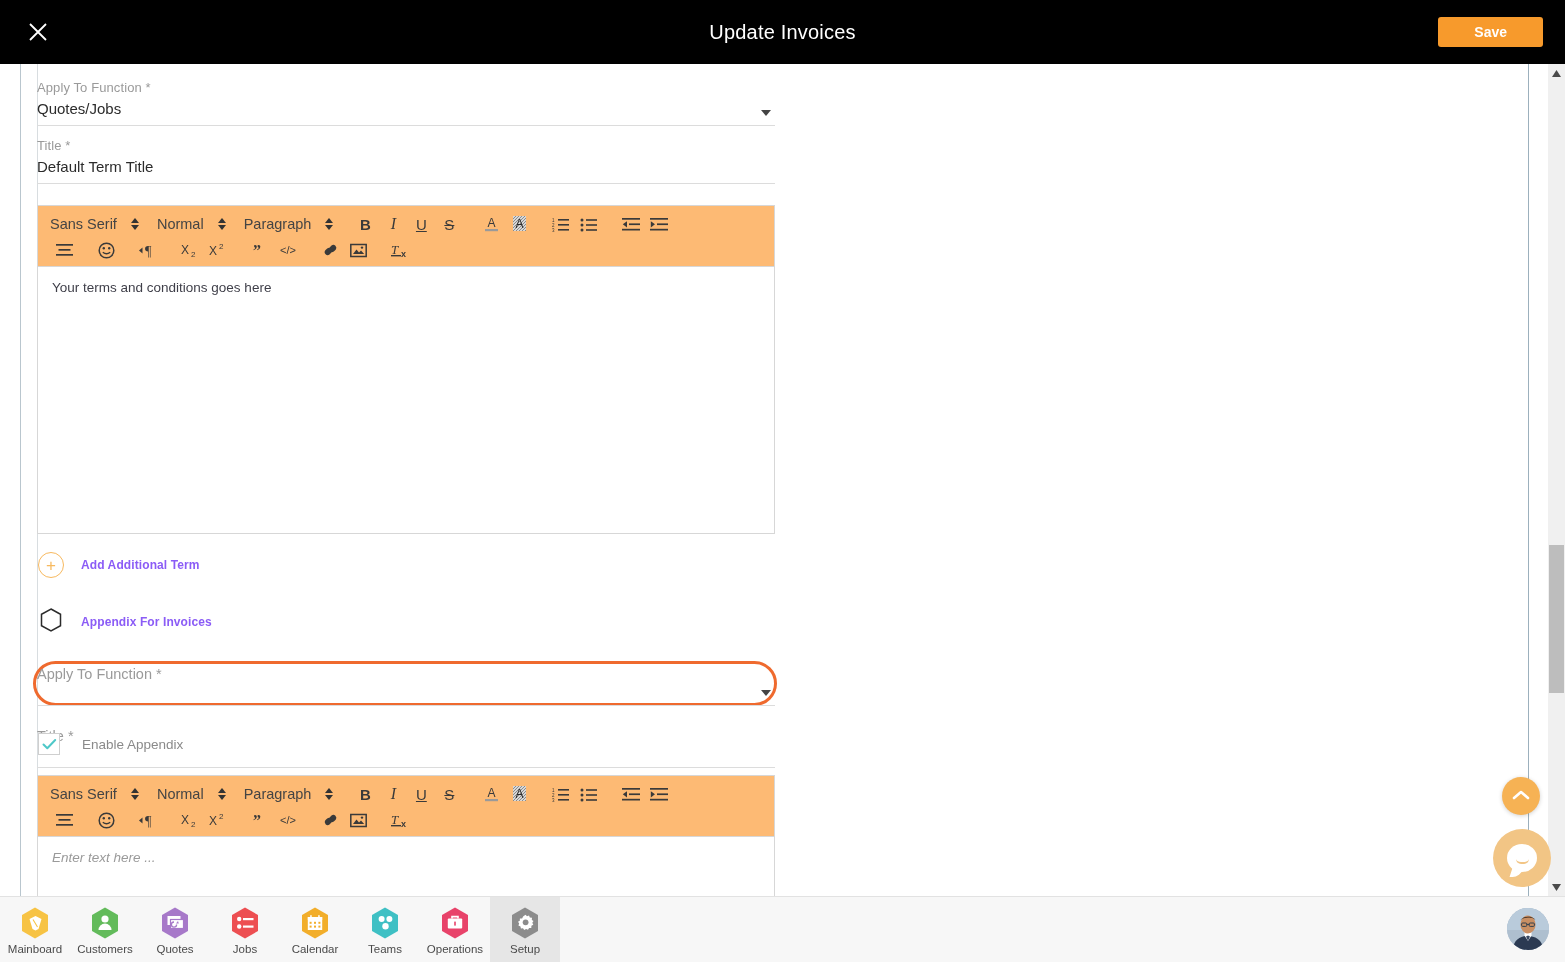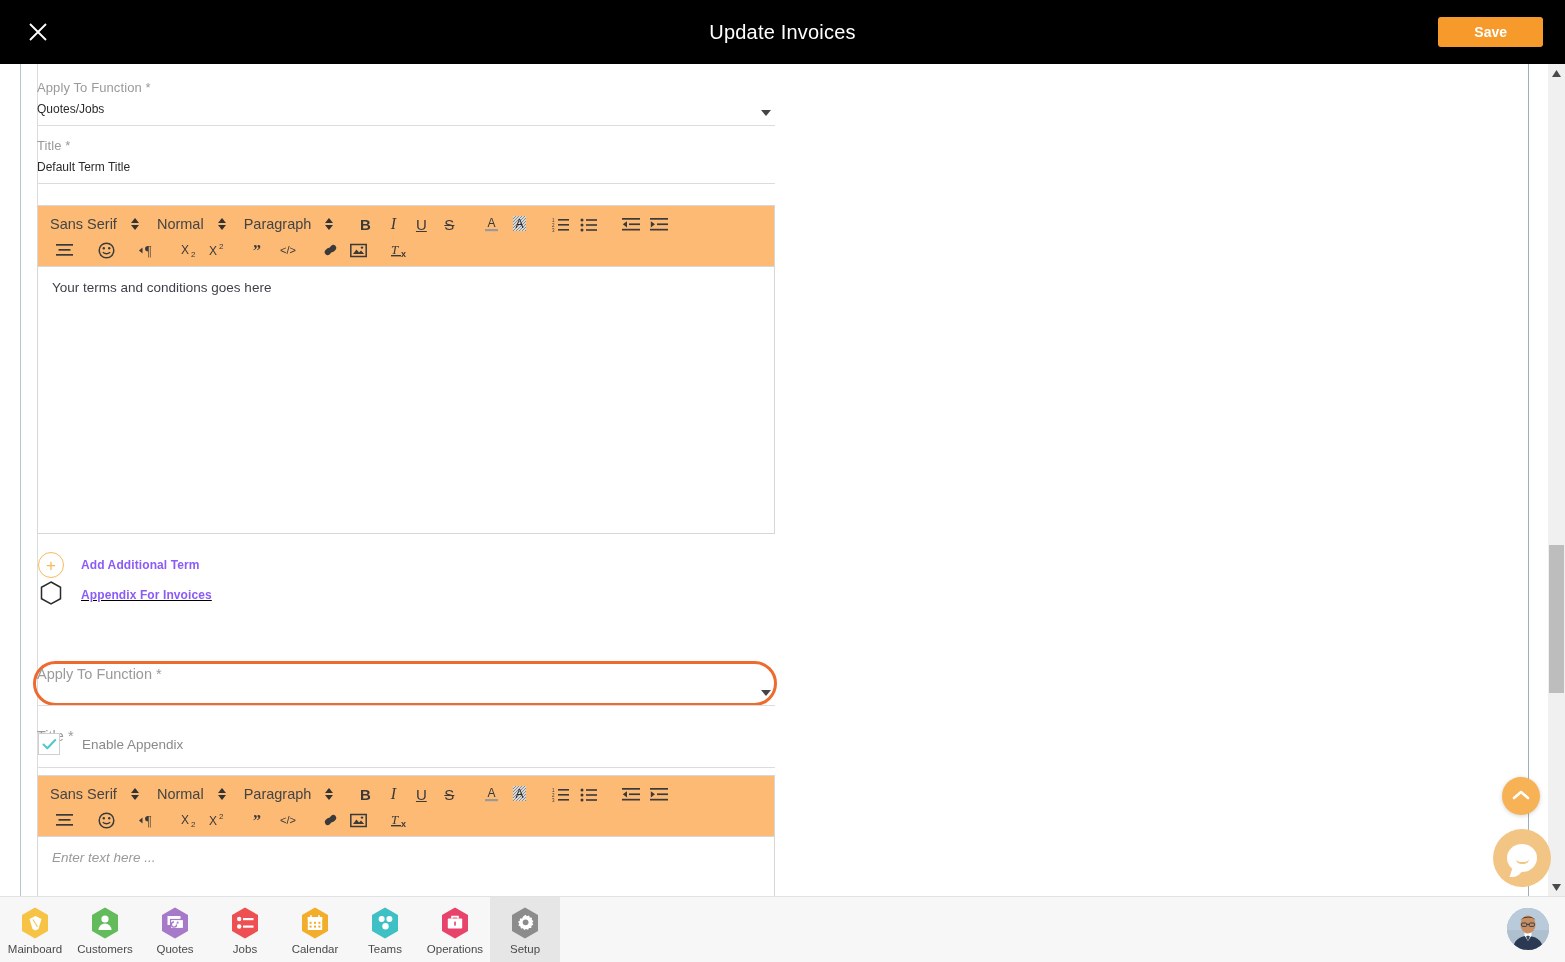--- a/index.html
+++ b/index.html
@@ -81,21 +81,21 @@
     position: absolute; left: 37px; top: 64px;
     width: 1491px; height: 832px;
   }
 
   .field { position: absolute; width: 738px; }
   .field-label {
     font-size: 13px; color: #9a9a9a; font-weight: 400;
     letter-spacing: .1px; line-height: 16px;
   }
   .field-value {
-    font-size: 12px; color: #2b2b2b; line-height: 22px;
+    font-size: 15px; color: #2b2b2b; line-height: 22px;
     padding-top: 2px;
   }
   .field-underline {
     width: 738px; height: 1px; background: #dcdcdc;
     position: absolute; bottom: 0; left: 0;
   }
   .sel-caret {
     position: absolute; right: 4px; bottom: 10px;
     width: 0; height: 0;
     border-left: 5px solid transparent;
@@ -169,21 +169,21 @@
     color: #9a9a9a; font-style: italic;
   }
 
   
   .action-row {
     position: absolute; left: 0;
     display: flex; align-items: center;
     cursor: pointer;
   }
   #add-term-row { top: 488px; }
-  #appendix-row { top: 516px; text-decoration: underline; }
+  #appendix-row { top: 543px; }
   .circle-plus {
     width: 26px; height: 26px; border-radius: 50%;
     border: 1.6px solid #f7b95f;
     display: flex; align-items: center; justify-content: center;
     color: #f7b95f; font-size: 17px; line-height: 1;
     margin-right: 17px; margin-left: 1px;
   }
   .hexagon-icon { margin-right: 17px; margin-left: 1px; display:block; }
   .action-label {
     font-size: 12px; font-weight: 700; color: #8b5cf6;

